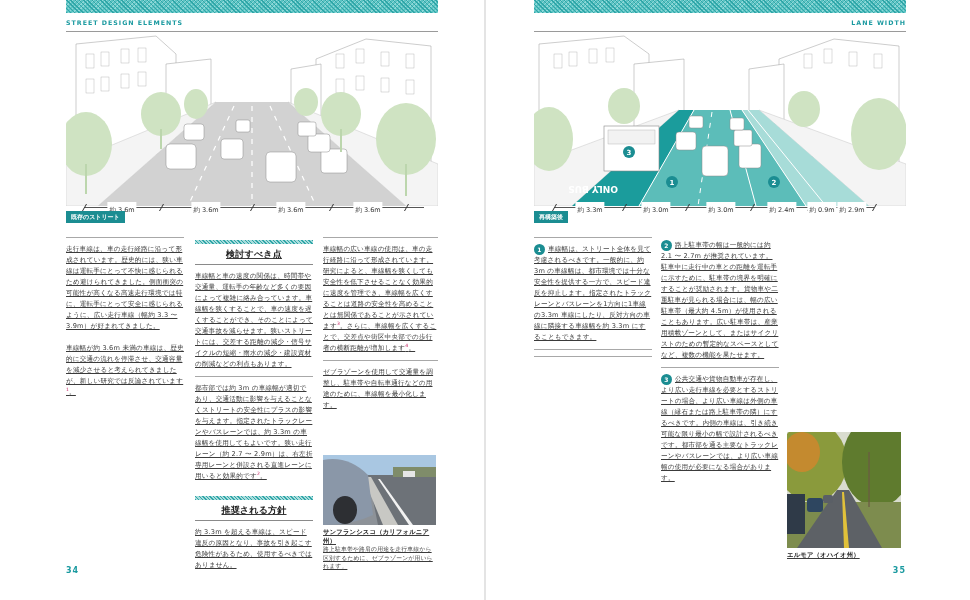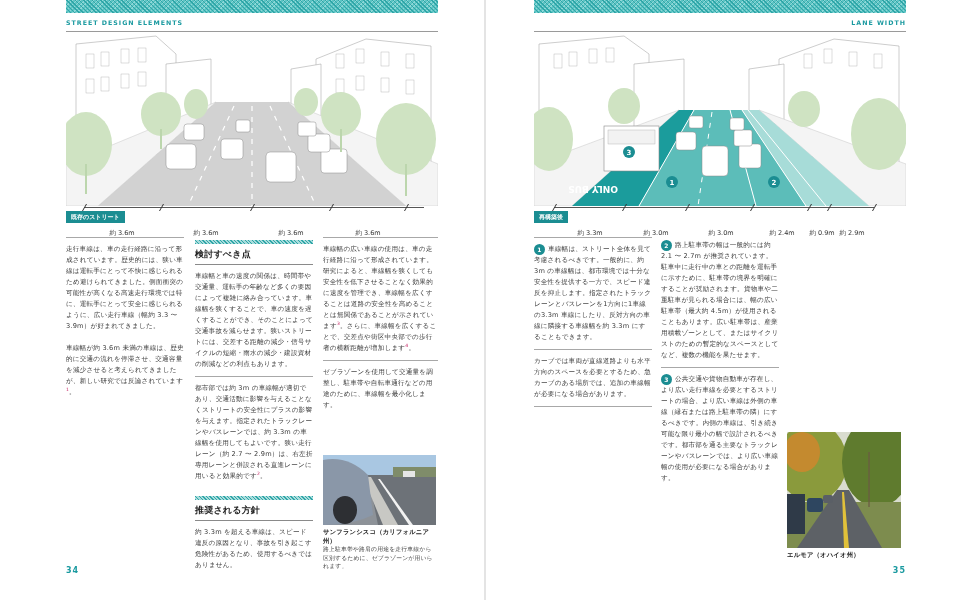--- a/index.html
+++ b/index.html
@@ -25,34 +25,34 @@
   }
   .page.left .running-head { left: 0; }
   .page.right .running-head { right: 0; }
   .top-rule { position: absolute; top: 31px; left: 0; width: 100%; height: 1px; background: #9a9a9a; }
 
   
   .illus { position: absolute; top: 34px; left: 0; width: 100%; height: 172px; overflow: hidden; }
   .illus svg { width: 100%; height: 100%; display: block; }
   .dims { position: absolute; top: 202px; left: 0; width: 100%; height: 14px; }
   .dim-line { position: absolute; top: 5px; height: 1px; background: #555; }
-  .dim-label { position: absolute; top: 15px; font-size: 6.5px; color: #333; transform: translateX(-50%); white-space: nowrap; background: #fff; padding: 12px 2px; }
+  .dim-label { position: absolute; top: 0; font-size: 6.5px; color: #333; transform: translateX(-50%); white-space: nowrap; background: #fff; padding: 4px 2px; }
   .dim-tick { position: absolute; top: 2px; width: 1px; height: 7px; background: #333; transform: skewX(-30deg); }
   .illus-tag {
     position: absolute; top: 211px; left: 0; background: #1b8d92; color: #fff;
     font-size: 6px; font-weight: bold; padding: 2px 5px; line-height: 8px;
   }
 
   
-  .col { position: absolute; font-size: 6.6px; line-height: 11px; color: #3b3b3b; letter-spacing: 0.2px; }
+  .col { position: absolute; font-size: 6.6px; line-height: 11px; color: #3b3b3b; letter-spacing: 0.2px; text-decoration: underline; }
   .col p { margin-bottom: 0; }
   .rule { height: 1px; background: #a8a8a8; margin: 0 0 6px 0; }
   .rule-sep { height: 1px; background: #a8a8a8; margin: 6px 0 6px 0; }
   .gap { height: 11px; }
-  .sec-head { margin-top: 0; }
+  .sec-head { margin-top: 0; text-align: center; }
   .sec-hatch {
     height: 4px; margin-bottom: 4px;
     background-image: repeating-linear-gradient(45deg, #2fa6a8 0 1px, #a9dcdc 1px 2.5px);
   }
   .sec-title { font-size: 9px; font-weight: bold; color: #222; line-height: 13px; padding-bottom: 3px; border-bottom: 1px solid #8a8a8a; margin-bottom: 6px; }
   sup.ref { color: #c2185b; font-size: 4.5px; vertical-align: super; line-height: 0; }
   .num-badge {
     display: inline-block; width: 11px; height: 11px; border-radius: 50%; background: #1b8d92;
     color: #fff; font-size: 6px; font-weight: bold; text-align: center; line-height: 11px;
     margin-right: 3px; vertical-align: -1px;
@@ -298,21 +298,20 @@
       <span class="dim-label" style="left:248px;">約 2.4m</span>
       <span class="dim-label" style="left:288px;">約 0.9m</span>
       <span class="dim-label" style="left:318px;">約 2.9m</span>
     </div>
     <div class="illus-tag">再構築後</div>
 
     <div class="col" style="left:0; top:237px; width:118px;">
       <div class="rule"></div>
       <p><span class="num-badge">1</span><span>車線幅は、ストリート全体を見て考慮されるべきです。一般的に、約 3m の車線幅は、都市環境では十分な安全性を提供する一方で、スピード違反を抑止します。指定されたトラックレーンとバスレーンを1方向に1車線の3.3m 車線にしたり、反対方向の車線に隣接する車線幅を約 3.3m にすることもできます。</span></p>
       <div class="rule-sep"></div>
-      <p>カーブでは車両が直線道路よりも水平方向のスペースを必要とするため、急カーブのある場所では、追加の車線幅が必要になる場合があります。</p>
       <div class="rule-sep"></div>
     </div>
 
     <div class="col" style="left:127px; top:240px; width:118px;">
       <p><span class="num-badge">2</span><span>路上駐車帯の幅は一般的には約 2.1 〜 2.7m が推奨されています。駐車中に走行中の車との距離を運転手に示すために、駐車帯の境界を明確にすることが奨励されます。貨物車や二重駐車が見られる場合には、幅の広い駐車帯（最大約 4.5m）が使用されることもあります。広い駐車帯は、産業用積載ゾーンとして、またはサイクリストのための暫定的なスペースとしてなど、複数の機能を果たせます。</span></p>
       <div class="rule-sep"></div>
       <p><span class="num-badge">3</span><span>公共交通や貨物自動車が存在し、より広い走行車線を必要とするストリートの場合、より広い車線は外側の車線（縁石または路上駐車帯の隣）にするべきです。内側の車線は、引き続き可能な限り最小の幅で設計されるべきです。都市部を通る主要なトラックレーンやバスレーンでは、より広い車線幅の使用が必要になる場合があります。</span></p>
     </div>
 
 

